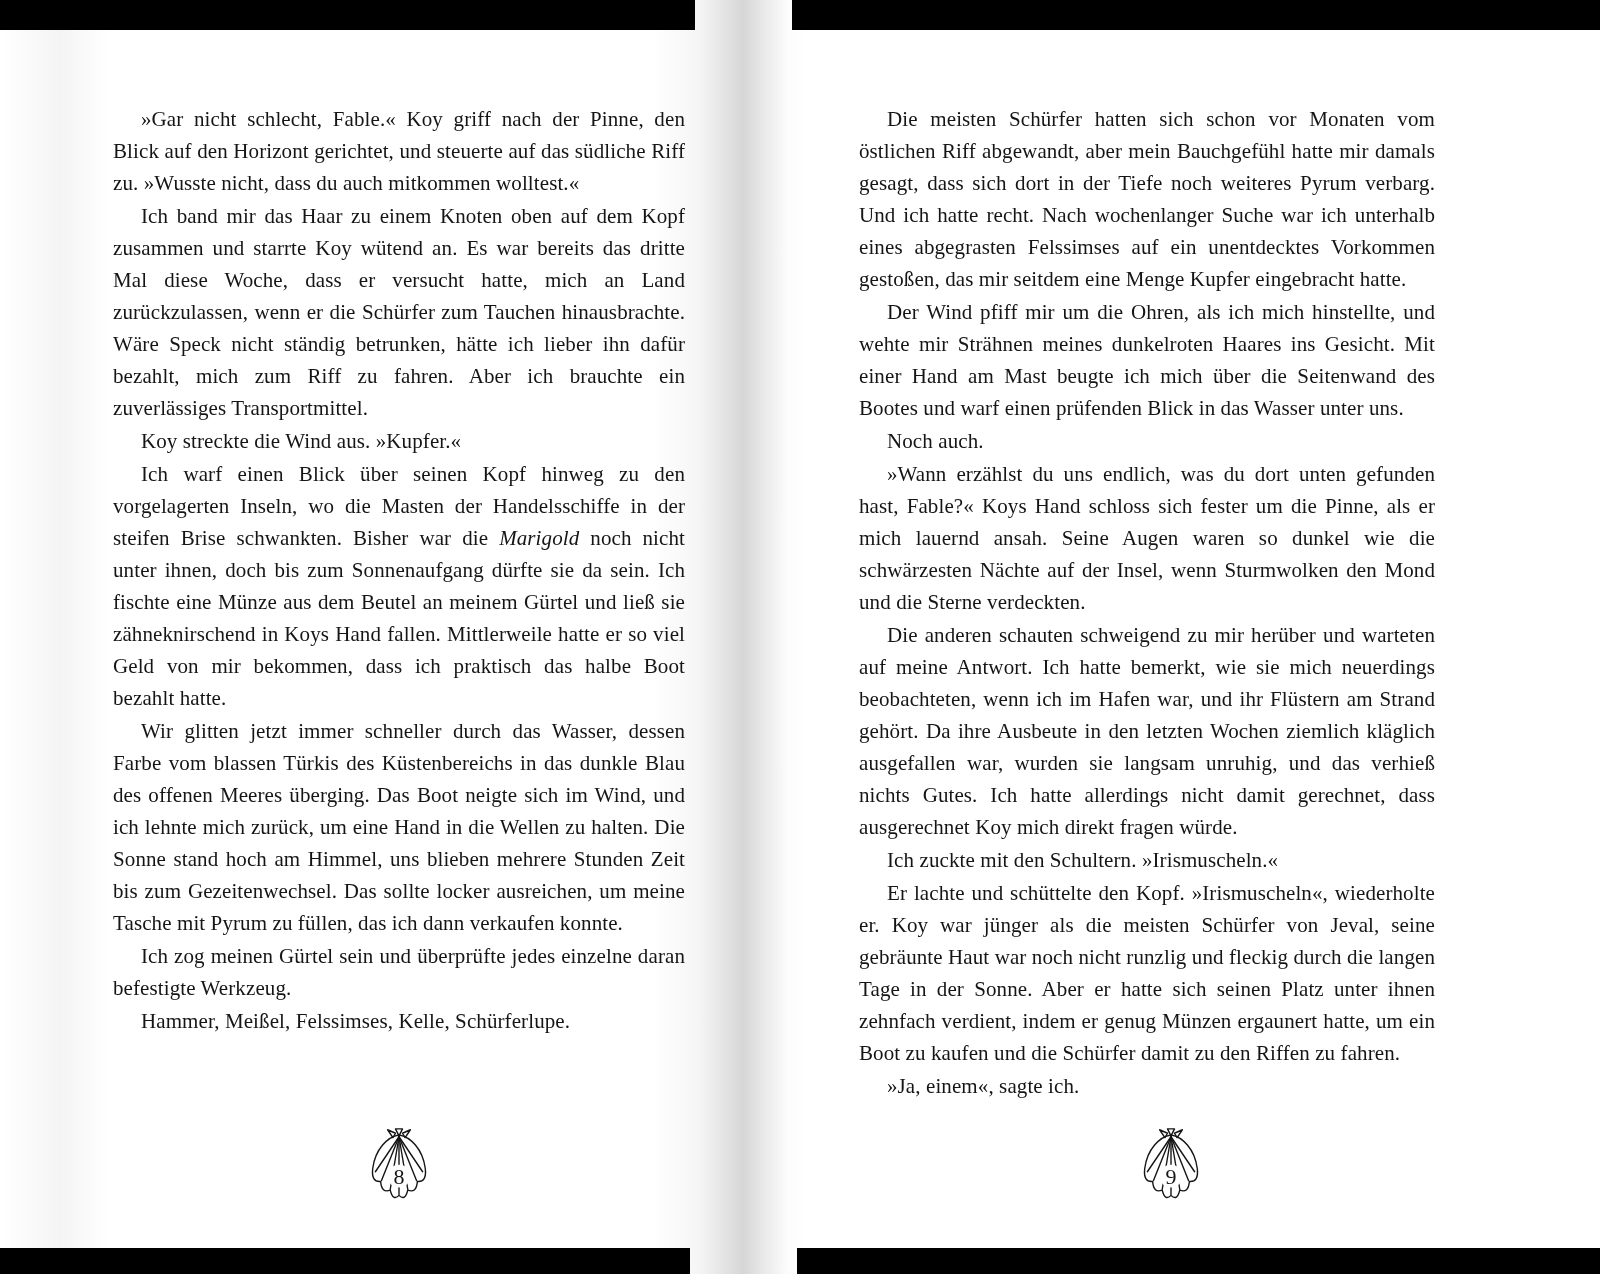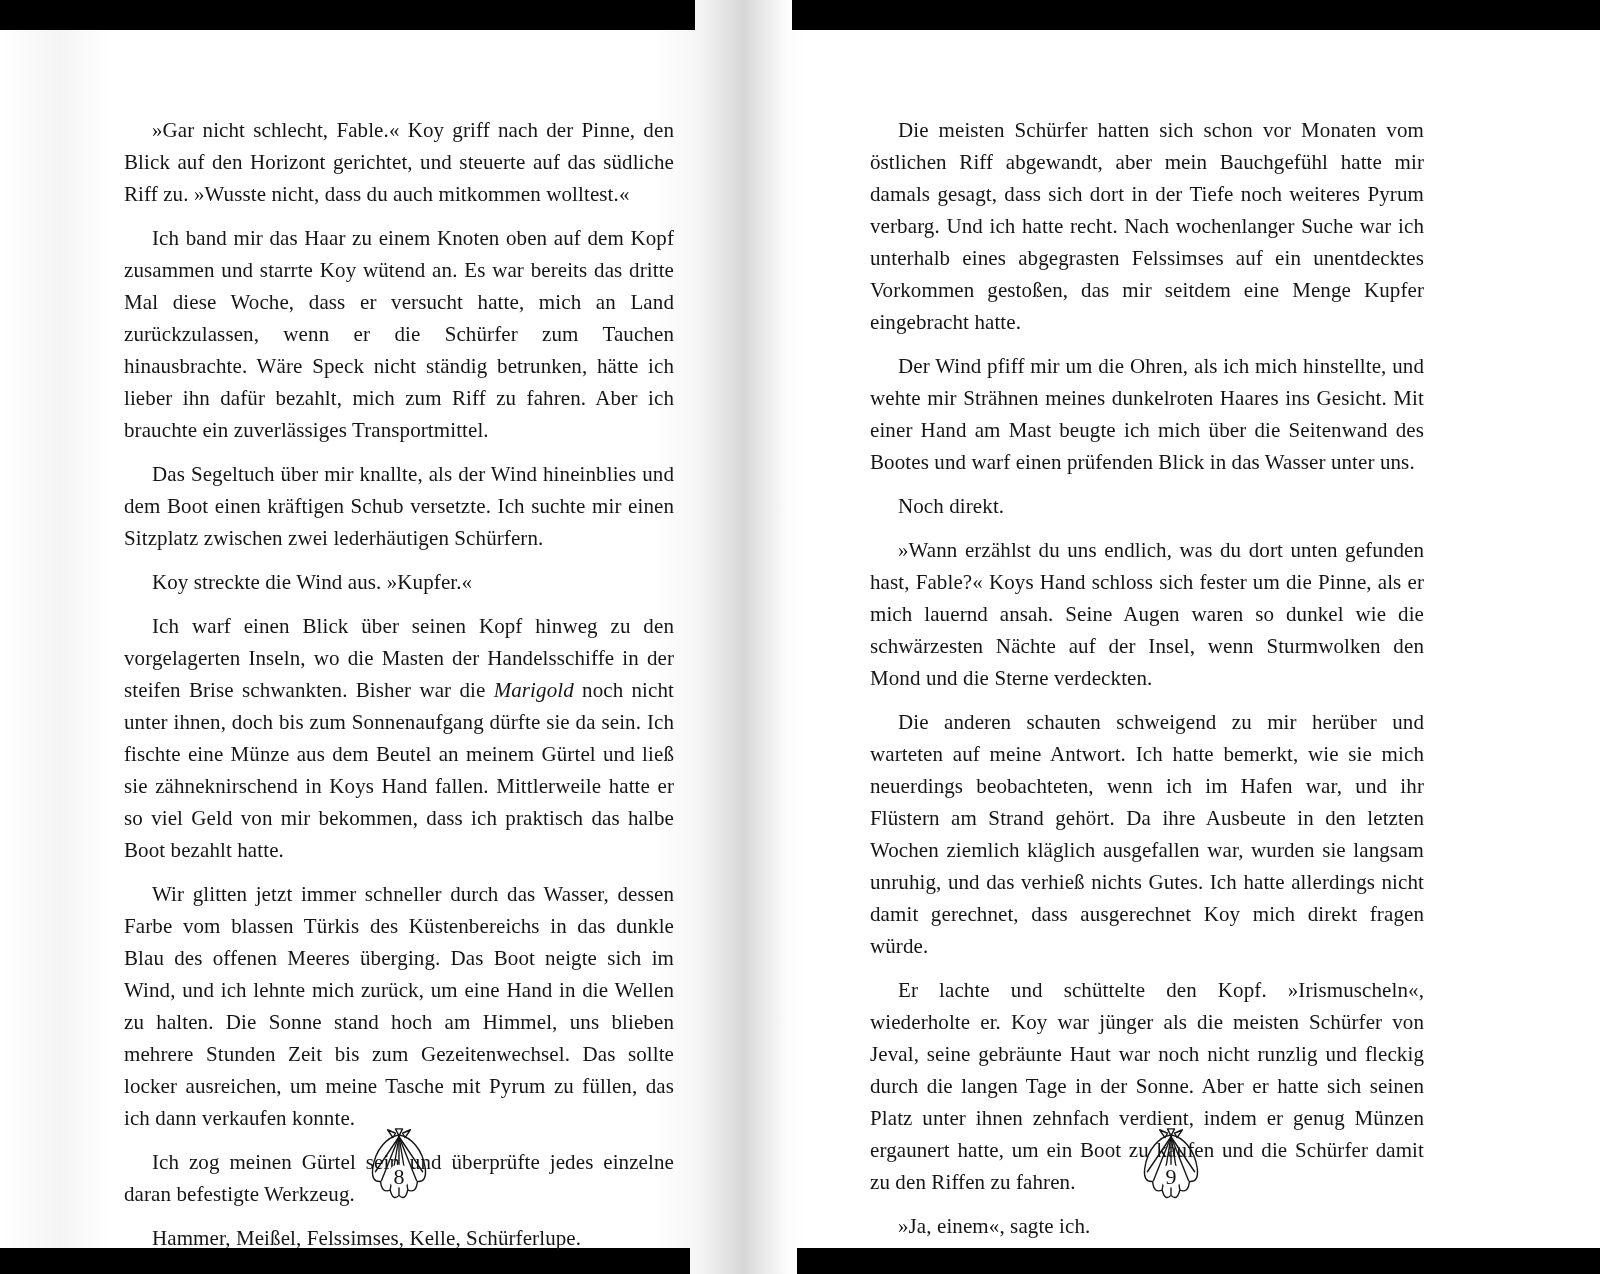--- a/index.html
+++ b/index.html
@@ -48,21 +48,21 @@
     top: 102px;
     text-align: justify;
     font-size: 21px;
     line-height: 32px;
     letter-spacing: 0.1px;
     hyphens: auto;
     -webkit-hyphens: auto;
   }
   .text-block-left  { left: 112px;  width: 574px; }
   .text-block-right { left: 858px;  width: 578px; }
-  .para { margin: 12px; text-indent: 28px; }
+  .para { margin: 1px; text-indent: 28px; }
   .italic { font-style: italic; font-family: Liberation Serif, serif; }
   .ornament {
     position: absolute;
     top: 1124px;
     text-align: center;
   }
   .ornament-left  { left: 112px; width: 574px; }
   .ornament-right { left: 882px; width: 578px; }
   .shell-wrap { position: relative; display: inline-block; width: 70px; height: 92px; }
   .shell-wrap svg { display: block; }
@@ -85,21 +85,20 @@
   <div class="scan-bar bar-bottom-left"></div>
   <div class="scan-bar bar-bottom-right"></div>
 
   <div class="left-curve"></div>
   <div class="gutter-shadow"></div>
 
   <div>
     <div class="text-block text-block-left" id="left-text">
         <p class="para"><span>»Gar nicht schlecht, Fable.« Koy griff nach der Pinne, den Blick auf den Horizont gerichtet, und steuerte auf das südliche Riff zu. »Wusste nicht, dass du auch mitkommen wolltest.«</span></p>
         <p class="para"><span>Ich band mir das Haar zu einem Knoten oben auf dem Kopf zusammen und starrte Koy wütend an. Es war bereits das dritte Mal diese Woche, dass er versucht hatte, mich an Land zurückzulassen, wenn er die Schürfer zum Tauchen hinausbrachte. Wäre Speck nicht ständig betrunken, hätte ich lieber ihn dafür bezahlt, mich zum Riff zu fahren. Aber ich brauchte ein zuverlässiges Transportmittel.</span></p>
-        <p class="para"><span>Das Segeltuch über mir knallte, als der Wind hineinblies und dem Boot einen kräftigen Schub versetzte. Ich suchte mir einen Sitzplatz zwischen zwei lederhäutigen Schürfern.</span></p>
         <p class="para"><span>Koy streckte die Wind aus. »Kupfer.«</span></p>
         <p class="para"><span>Ich warf einen Blick über seinen Kopf hinweg zu den vorgelagerten Inseln, wo die Masten der Handelsschiffe in der steifen Brise schwankten. Bisher war die </span><span class="italic">Marigold</span><span> noch nicht unter ihnen, doch bis zum Sonnenaufgang dürfte sie da sein. Ich fischte eine Münze aus dem Beutel an meinem Gürtel und ließ sie zähneknirschend in Koys Hand fallen. Mittlerweile hatte er so viel Geld von mir bekommen, dass ich praktisch das halbe Boot bezahlt hatte.</span></p>
         <p class="para"><span>Wir glitten jetzt immer schneller durch das Wasser, dessen Farbe vom blassen Türkis des Küstenbereichs in das dunkle Blau des offenen Meeres überging. Das Boot neigte sich im Wind, und ich lehnte mich zurück, um eine Hand in die Wellen zu halten. Die Sonne stand hoch am Himmel, uns blieben mehrere Stunden Zeit bis zum Gezeitenwechsel. Das sollte locker ausreichen, um meine Tasche mit Pyrum zu füllen, das ich dann verkaufen konnte.</span></p>
         <p class="para"><span>Ich zog meinen Gürtel sein und überprüfte jedes einzelne daran befestigte Werkzeug.</span></p>
         <p class="para"><span>Hammer, Meißel, Felssimses, Kelle, Schürferlupe.</span></p>
       </div>
     <div class="ornament ornament-left">
       <span class="shell-wrap">
         <svg width="70" height="92" viewBox="0 0 80 96" aria-hidden="true">
           <g fill="none" stroke="#161616" stroke-width="1.6" stroke-linecap="round" stroke-linejoin="round">
@@ -119,23 +118,24 @@
         </svg>
         <span class="pagenum">8</span>
       </span>
     </div>
   </div>
 
   <div>
     <div class="text-block text-block-right" id="right-text">
         <p class="para"><span>Die meisten Schürfer hatten sich schon vor Monaten vom östlichen Riff abgewandt, aber mein Bauchgefühl hatte mir damals gesagt, dass sich dort in der Tiefe noch weiteres Pyrum verbarg. Und ich hatte recht. Nach wochenlanger Suche war ich unterhalb eines abgegrasten Felssimses auf ein unentdecktes Vorkommen gestoßen, das mir seitdem eine Menge Kupfer eingebracht hatte.</span></p>
         <p class="para"><span>Der Wind pfiff mir um die Ohren, als ich mich hinstellte, und wehte mir Strähnen meines dunkelroten Haares ins Gesicht. Mit einer Hand am Mast beugte ich mich über die Seitenwand des Bootes und warf einen prüfenden Blick in das Wasser unter uns.</span></p>
-        <p class="para"><span>Noch direkt.</span></p>
+        <p class="para"><span>Noch auch.</span></p>
         <p class="para"><span>»Wann erzählst du uns endlich, was du dort unten gefunden hast, Fable?« Koys Hand schloss sich fester um die Pinne, als er mich lauernd ansah. Seine Augen waren so dunkel wie die schwärzesten Nächte auf der Insel, wenn Sturmwolken den Mond und die Sterne verdeckten.</span></p>
         <p class="para"><span>Die anderen schauten schweigend zu mir herüber und warteten auf meine Antwort. Ich hatte bemerkt, wie sie mich neuerdings beobachteten, wenn ich im Hafen war, und ihr Flüstern am Strand gehört. Da ihre Ausbeute in den letzten Wochen ziemlich kläglich ausgefallen war, wurden sie langsam unruhig, und das verhieß nichts Gutes. Ich hatte allerdings nicht damit gerechnet, dass ausgerechnet Koy mich direkt fragen würde.</span></p>
+        <p class="para"><span>Ich zuckte mit den Schultern. »Irismuscheln.«</span></p>
         <p class="para"><span>Er lachte und schüttelte den Kopf. »Irismuscheln«, wiederholte er. Koy war jünger als die meisten Schürfer von Jeval, seine gebräunte Haut war noch nicht runzlig und fleckig durch die langen Tage in der Sonne. Aber er hatte sich seinen Platz unter ihnen zehnfach verdient, indem er genug Münzen ergaunert hatte, um ein Boot zu kaufen und die Schürfer damit zu den Riffen zu fahren.</span></p>
         <p class="para"><span>»Ja, einem«, sagte ich.</span></p>
       </div>
     <div class="ornament ornament-right">
       <span class="shell-wrap">
         <svg width="70" height="92" viewBox="0 0 80 96" aria-hidden="true">
           <g fill="none" stroke="#161616" stroke-width="1.6" stroke-linecap="round" stroke-linejoin="round">
             <path d="M33 11 L27 2 L36 6 Z"></path>
             <path d="M47 11 L53 2 L44 6 Z"></path>
             <path d="M40 9 L36 1 L44 1 Z"></path>

